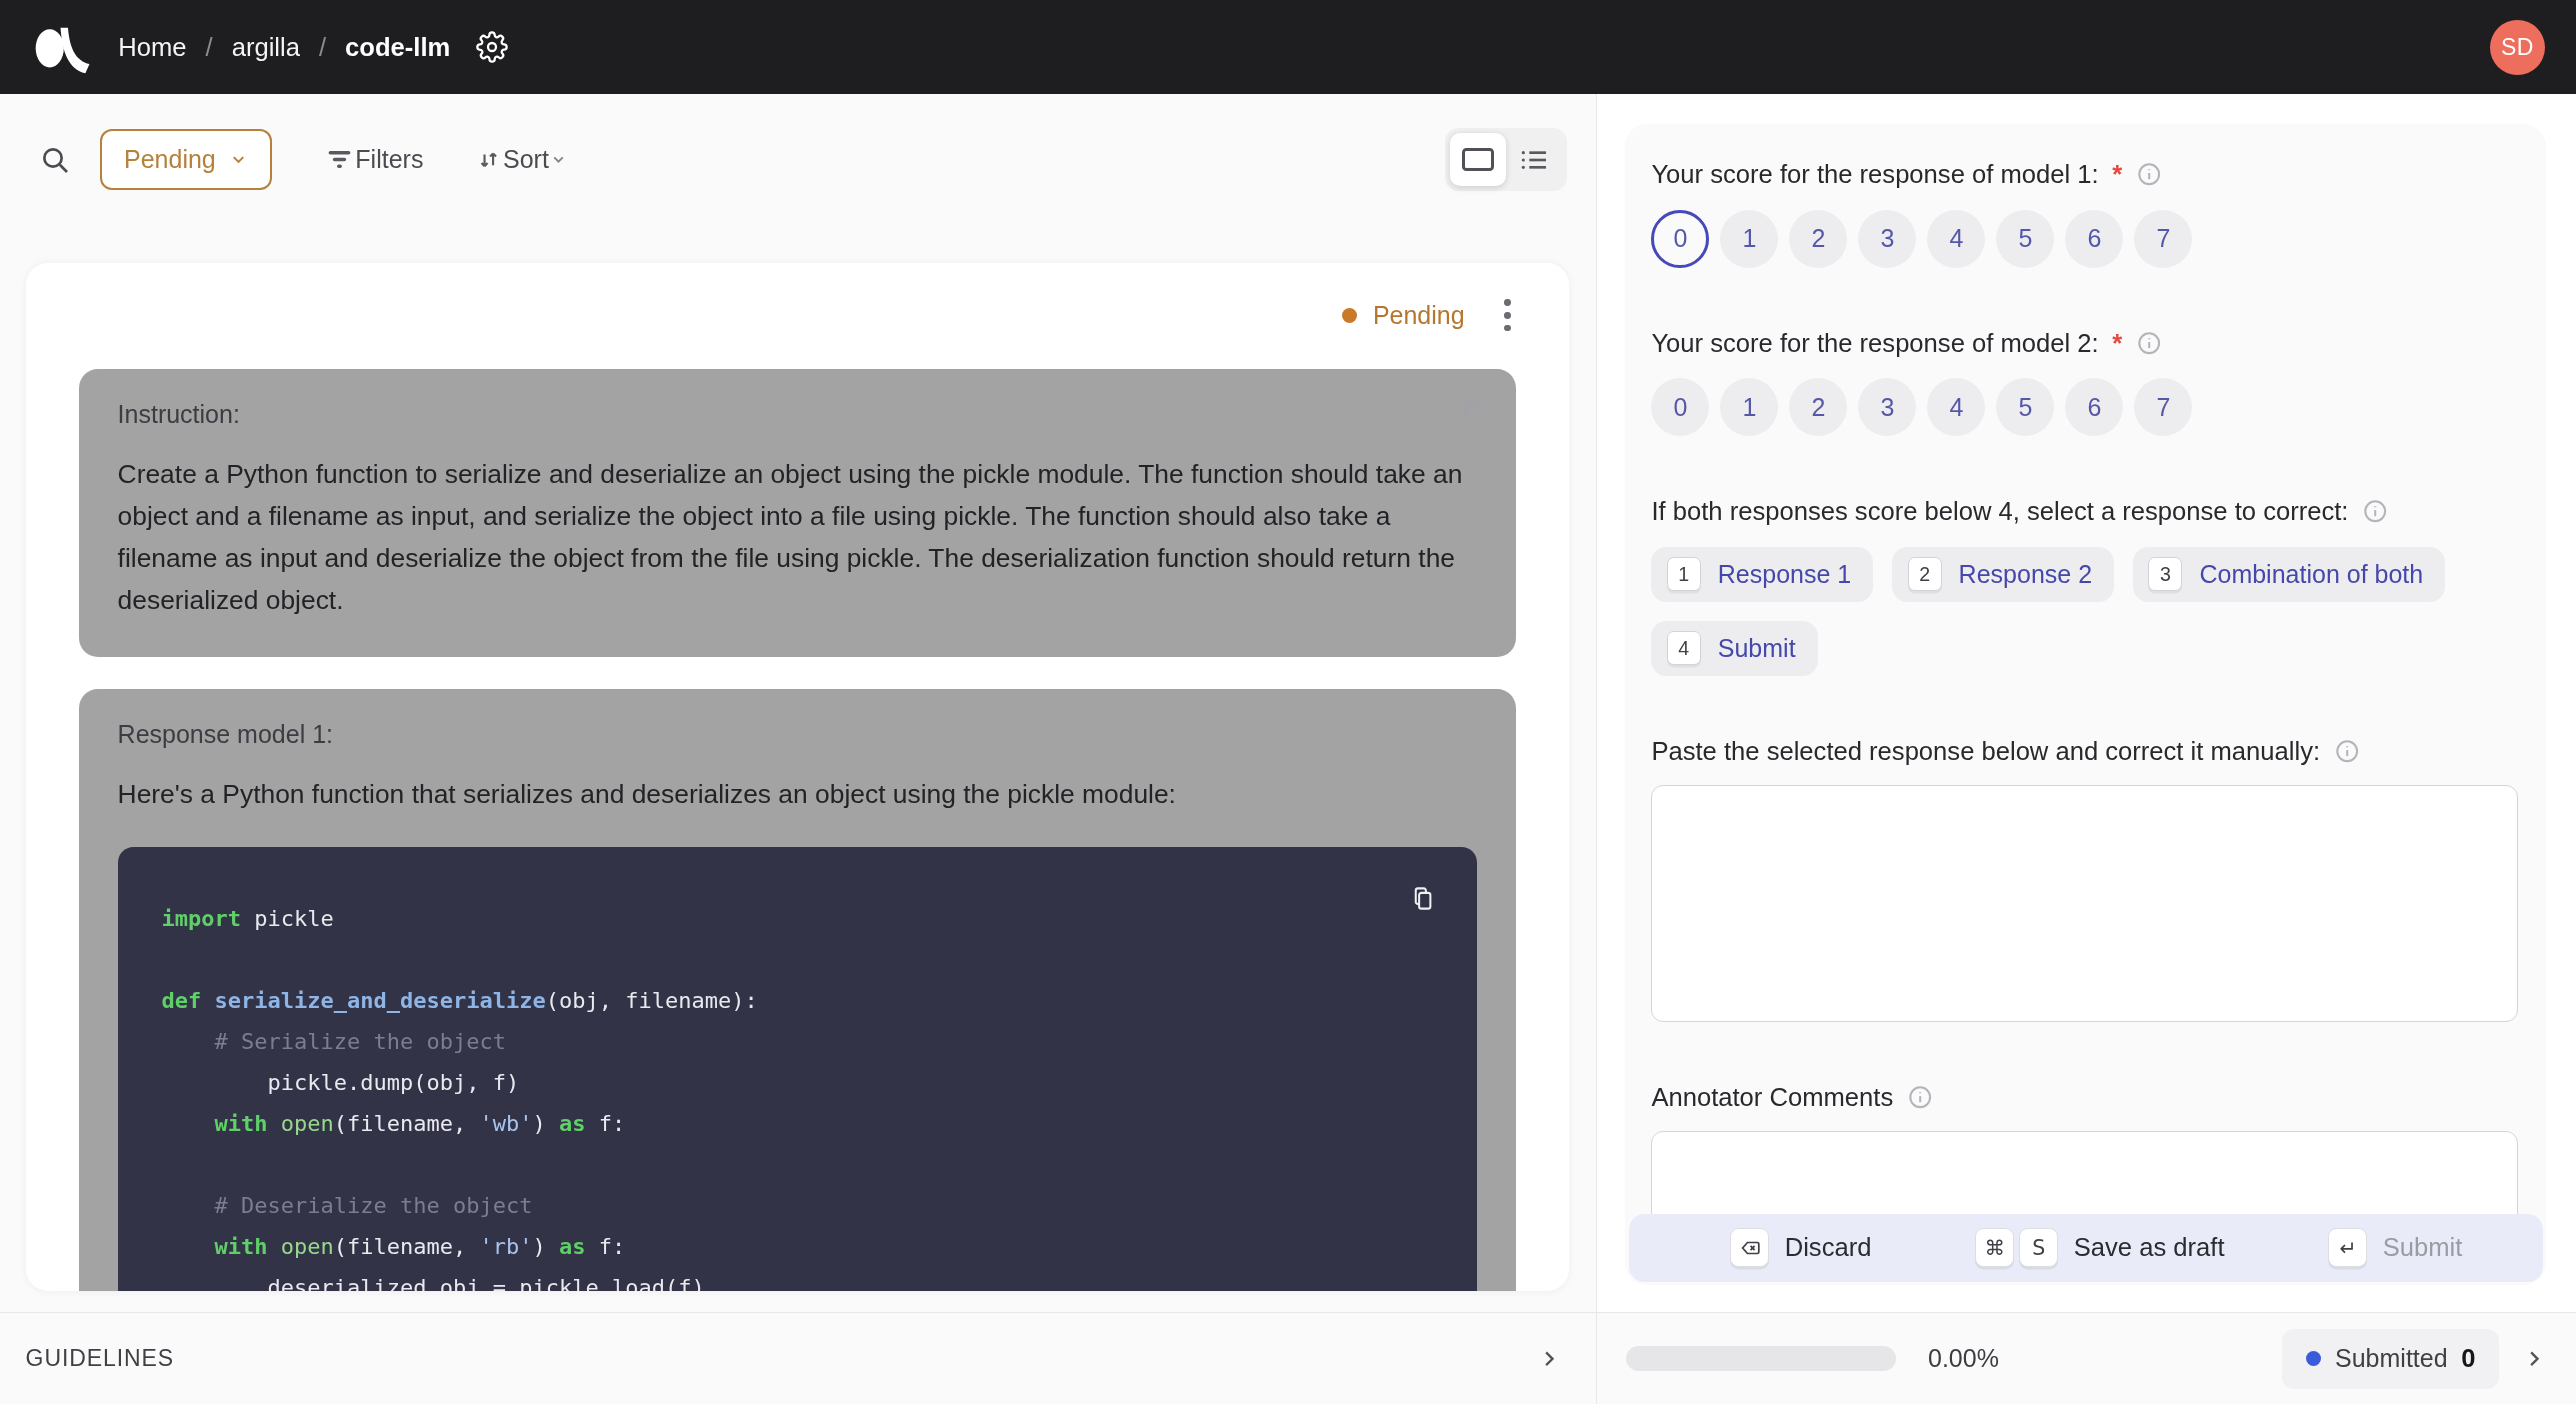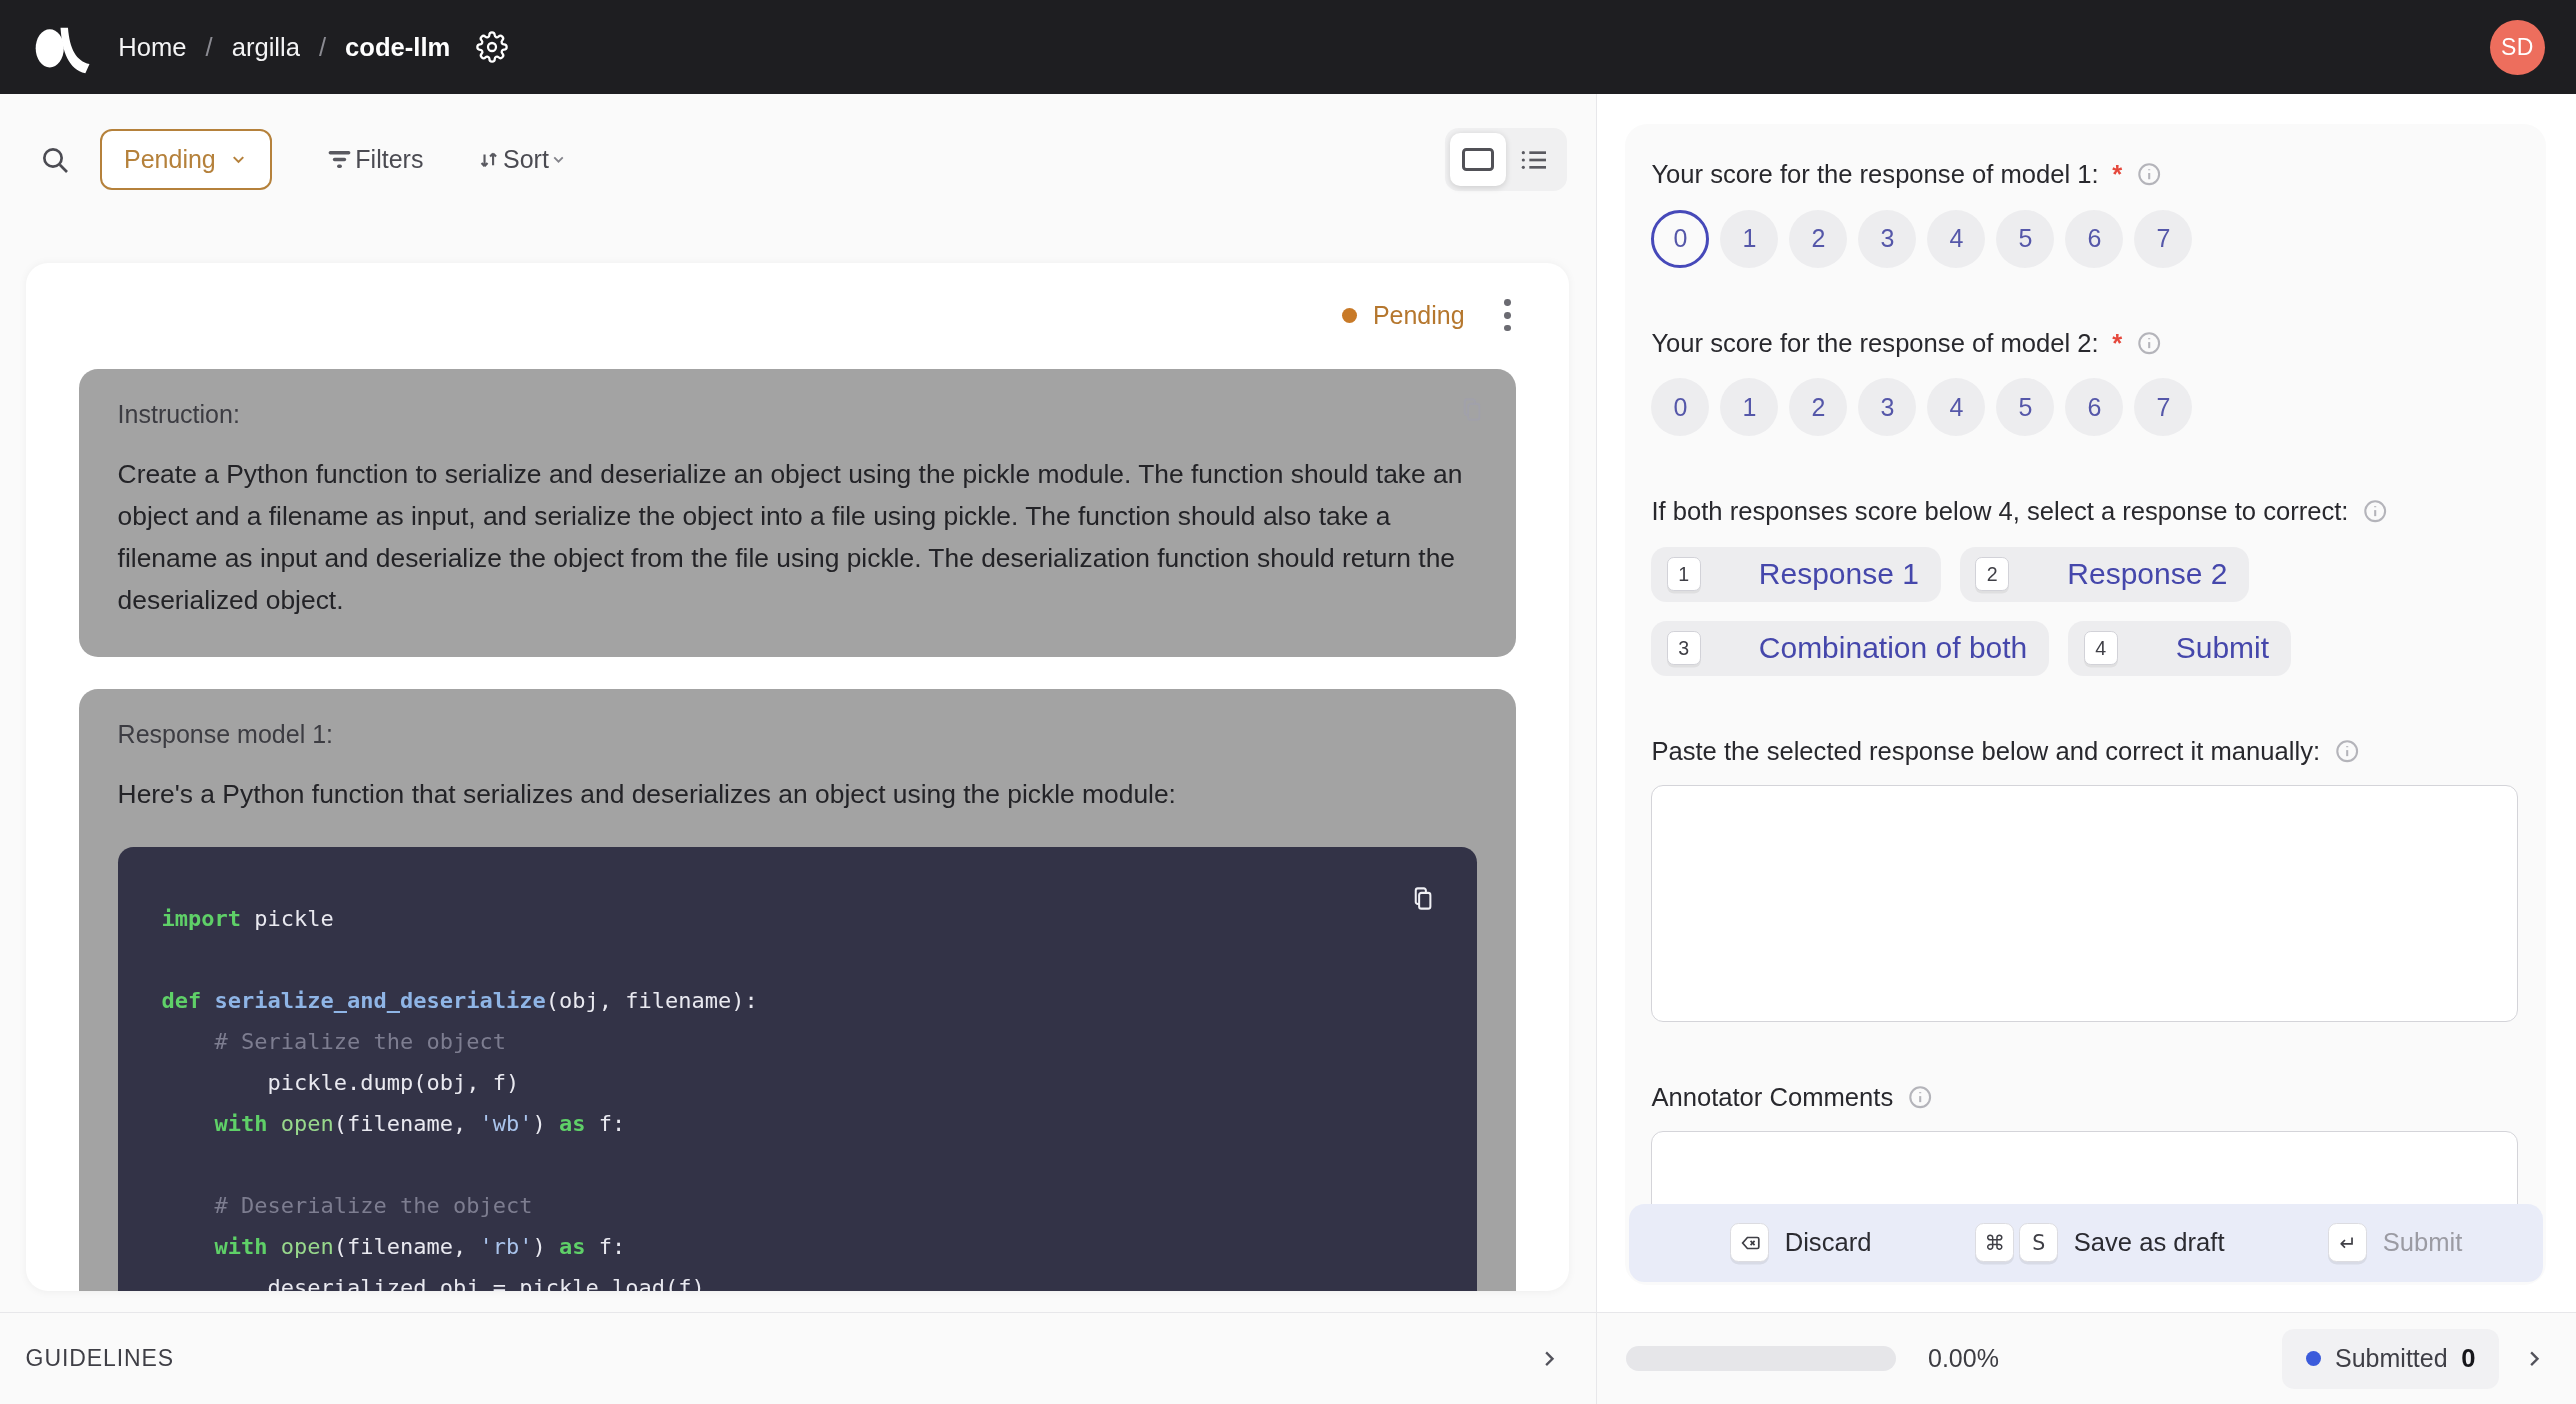--- a/index.html
+++ b/index.html
@@ -61,25 +61,25 @@
   .form-card { position:absolute; left:28px; top:30px; right:30px; bottom:27px; background:#fafafa; border-radius:22px; padding:36px 28px 0 26.4px; overflow:hidden; }
   .q-label { display:flex; align-items:center; gap:13.6px; font-size:25.6px; font-weight:500; color:#28282d; }
   .req { color:#e5483c; font-weight:600; }
   .rating-row { display:flex; gap:11px; margin-top:20.5px; }
   .rating-btn { width:58px; height:58px; border-radius:50%; background:#ededef; color:#5557a9; font-size:25px; display:flex; align-items:center; justify-content:center; border:none; }
   .rating-btn.selected { background:transparent; border:3px solid #4649b9; }
   .mt-lg { margin-top:61px; }
   .choice-row { display:flex; flex-wrap:wrap; gap:19px; margin-top:20.5px; max-width:819px; }
   .choice-pill { display:flex; align-items:center; gap:17px; background:#ededef; border-radius:15.4px; padding:0 22px 0 15.4px; height:55px; border:none; }
   .key-badge { min-width:34px; height:34px; background:#fff; border:1.7px solid #d2d2d8; border-radius:6.8px; box-shadow:0 2.6px 0 rgba(0,0,0,.06); display:flex; align-items:center; justify-content:center; font-size:19.6px; color:#3f3f46; }
-  .choice-label { font-size:30px; color:#4547ab;margin-left:41px; }
+  .choice-label { font-size:25px; color:#4547ab; }
   .textarea { display:block; width:100%; margin-top:19px; background:#fff; border:1.7px solid #d4d4d9; border-radius:12px; resize:none; font:inherit; font-size:25px; padding:17px 20.5px; color:#232327; }
   .ta-correct { height:237px; }
   .ta-comments { height:145px; }
-  .action-bar { position:absolute; left:4.3px; right:2.6px; bottom:3.4px; height:78px; background:#e9ecf8; border-radius:15.4px; display:flex; align-items:center; justify-content:space-between; padding:0 81px 0 101px; }
+  .action-bar { position:absolute; left:4.3px; right:2.6px; bottom:3.4px; height:68px; background:#e9ecf8; border-radius:15.4px; display:flex; align-items:center; justify-content:space-between; padding:0 81px 0 101px; }
   .action { display:flex; align-items:center; gap:15.4px; font-size:25.6px; color:#2b2b31; background:none; border:none; }
   .action.disabled { color:#9b9ba3; }
   .keycap { min-width:39px; height:39px; background:#fff; border:1.7px solid #dcdce1; border-radius:8.5px; box-shadow:0 2.6px 0 rgba(0,0,0,.07); display:flex; align-items:center; justify-content:center; font-size:20.5px; color:#3f3f46; font-family:"DejaVu Sans",sans-serif; padding:0 6.8px; }
   .keys { display:flex; gap:5.1px; }
 
   
   .footer { position:absolute; bottom:0; left:0; right:0; height:92px; border-top:1.7px solid #e7e7ea; display:flex; background:#fafafa; }
   .footer-left { width:1597px; border-right:1.7px solid #e7e7ea; display:flex; align-items:center; padding:0 34px 0 25.6px; }
   .guidelines { font-size:23px; letter-spacing:0.9px; color:#3f3f46; font-weight:500; }
   .footer-right { flex:1; display:flex; align-items:center; padding:0 29px; }

